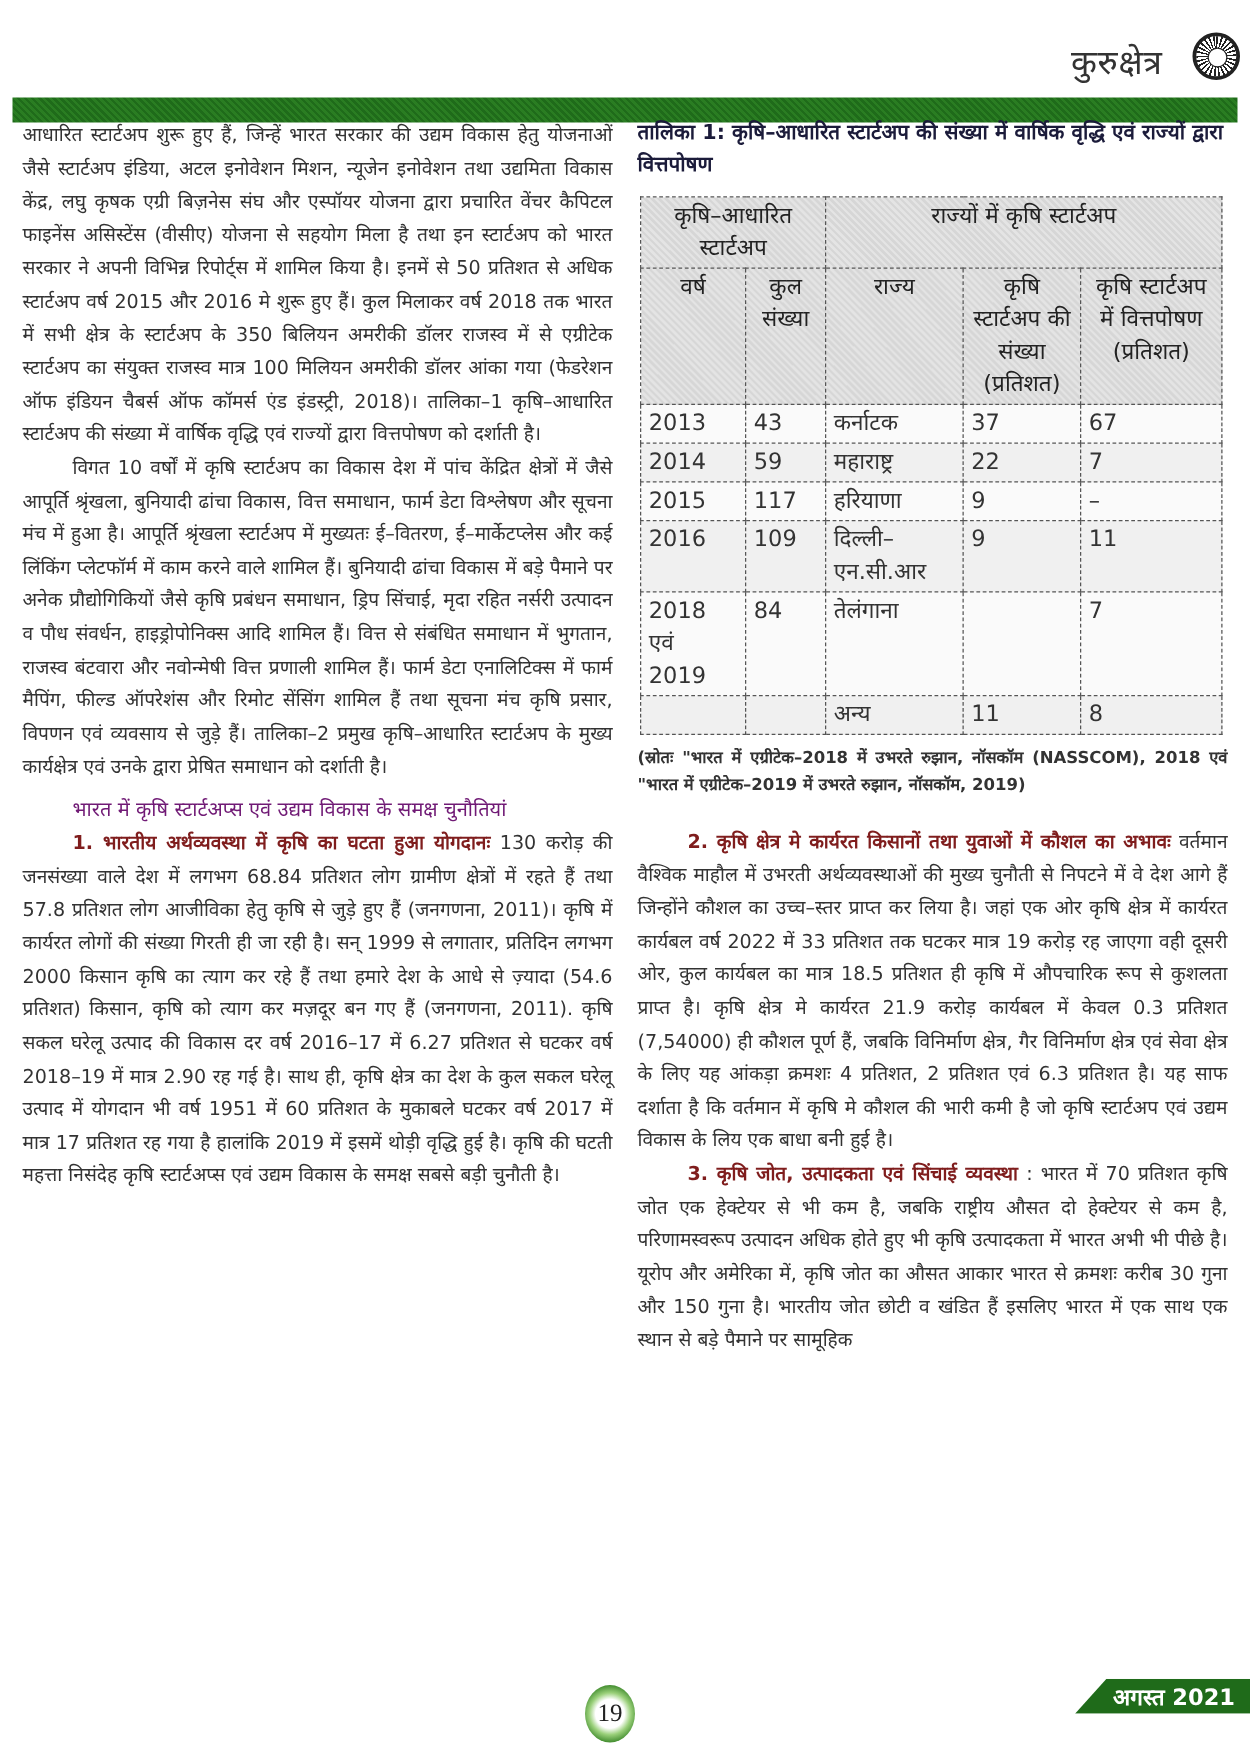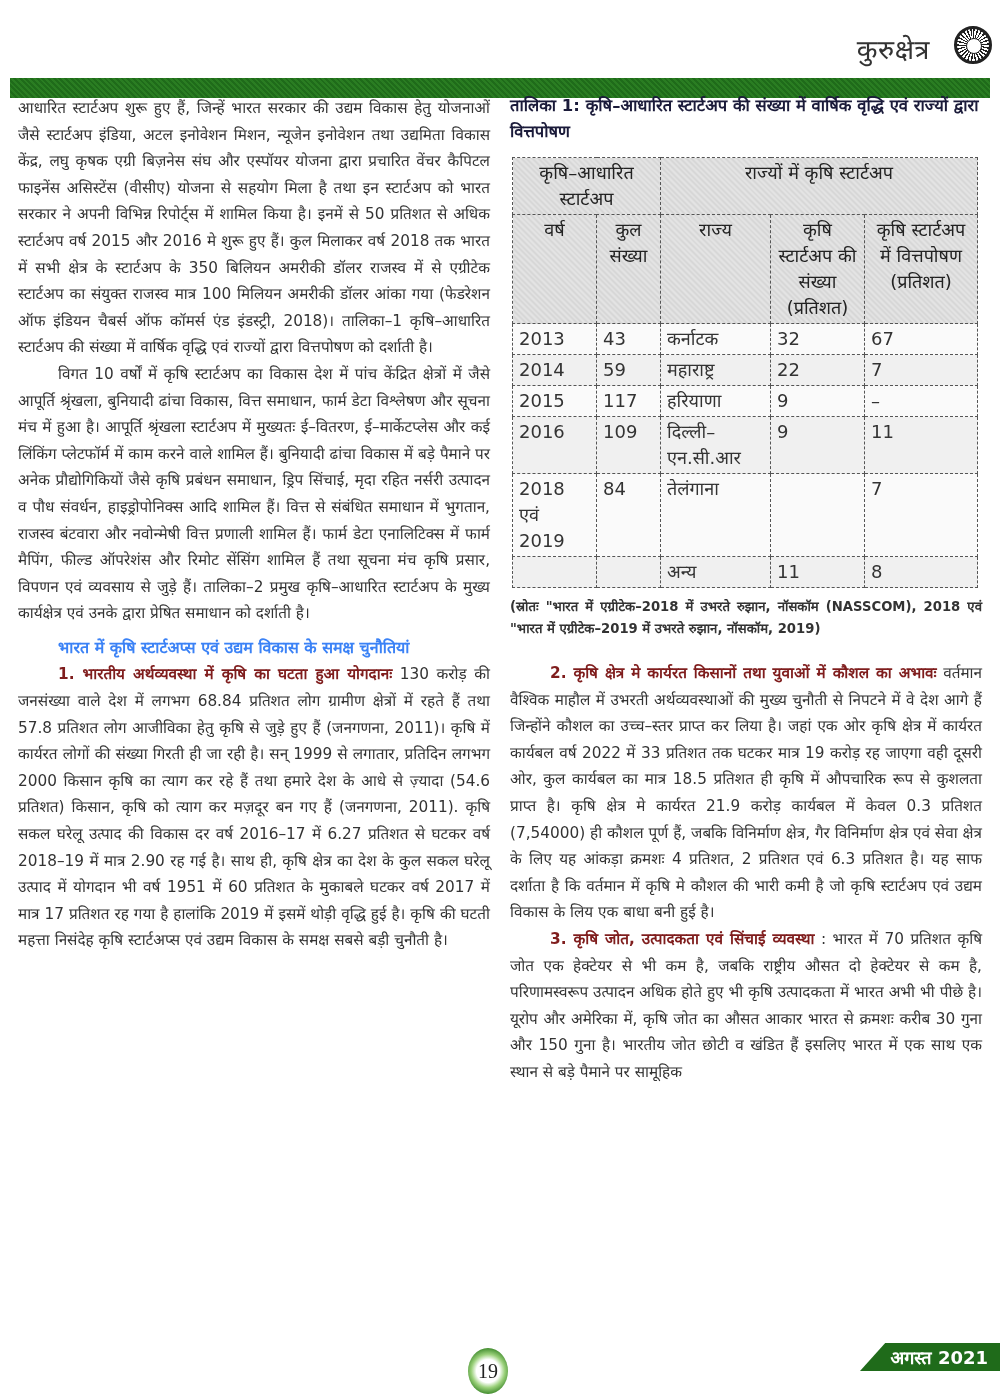--- a/index.html
+++ b/index.html
@@ -12,21 +12,21 @@
     border: 3px solid #222; background: repeating-conic-gradient(#222 0deg 6deg, #fff 6deg 14deg); }
   .mast-emblem::after { content: ""; position: absolute; left: 9px; top: 9px; width: 14px; height: 14px; border-radius: 50%; background: #fff; border: 1px solid #222; }
   .green-band { position: absolute; top: 60px; left: 10px; width: 980px; height: 20px;
     background: repeating-linear-gradient(45deg, #1f6b1a 0 2px, #2a7d22 2px 4px); }
 
   .col { position: absolute; top: 95px; font-size: 15.3px; line-height: 26.6px; text-align: justify; color: #333; }
   .col-left { left: 18px; width: 472px; }
   .col-right { left: 510px; width: 472px; }
   .col p { margin: 0; }
   .indent { text-indent: 40px; }
-  .heading-dark { font-weight: bold; color: #3b82f6; font-size: 16px; }
+  .heading-dark { font-weight: normal; color: #701a75; font-size: 16px; }
   .heading-red { font-weight: bold; color: #7f1d1d; }
 
   .table-caption { text-align: left; font-weight: bold; font-size: 16.5px; line-height: 26px; color: #1b1b3a; margin-top: -2px; }
   table.t1 { width: 466px; margin: 12px 0 0 2px; border-collapse: collapse; font-size: 18px; line-height: 26px; }
   table.t1 td, table.t1 th { border: 1px dashed #555; padding: 2px 6px; vertical-align: top; font-weight: normal; text-align: left; }
   table.t1 thead th { background: repeating-linear-gradient(45deg, #d6d6d6 0 2px, #e4e4e4 2px 4px); text-align: center; color: #222; }
   table.t1 tbody tr:nth-child(odd) td { background: #fafafa; }
   table.t1 tbody tr:nth-child(even) td { background: #f0f0f0; }
   .source { font-size: 13.2px; font-weight: bold; line-height: 22px; margin-top: 8px; color: #333; text-align: justify; }
 
@@ -67,21 +67,21 @@
         <th style="width:110px;">राज्य</th>
         <th style="width:94px;">कृषि स्टार्टअप की संख्या (प्रतिशत)</th>
         <th>कृषि स्टार्टअप में वित्तपोषण (प्रतिशत)</th>
       </tr>
     </thead>
     <tbody>
       <tr>
         <td>2013</td>
           <td>43</td>
           <td>कर्नाटक</td>
-          <td>32</td>
+          <td>37</td>
           <td>67</td>
       </tr>
       <tr>
         <td>2014</td>
           <td>59</td>
           <td>महाराष्ट्र</td>
           <td>22</td>
           <td>7</td>
       </tr>
       <tr>

